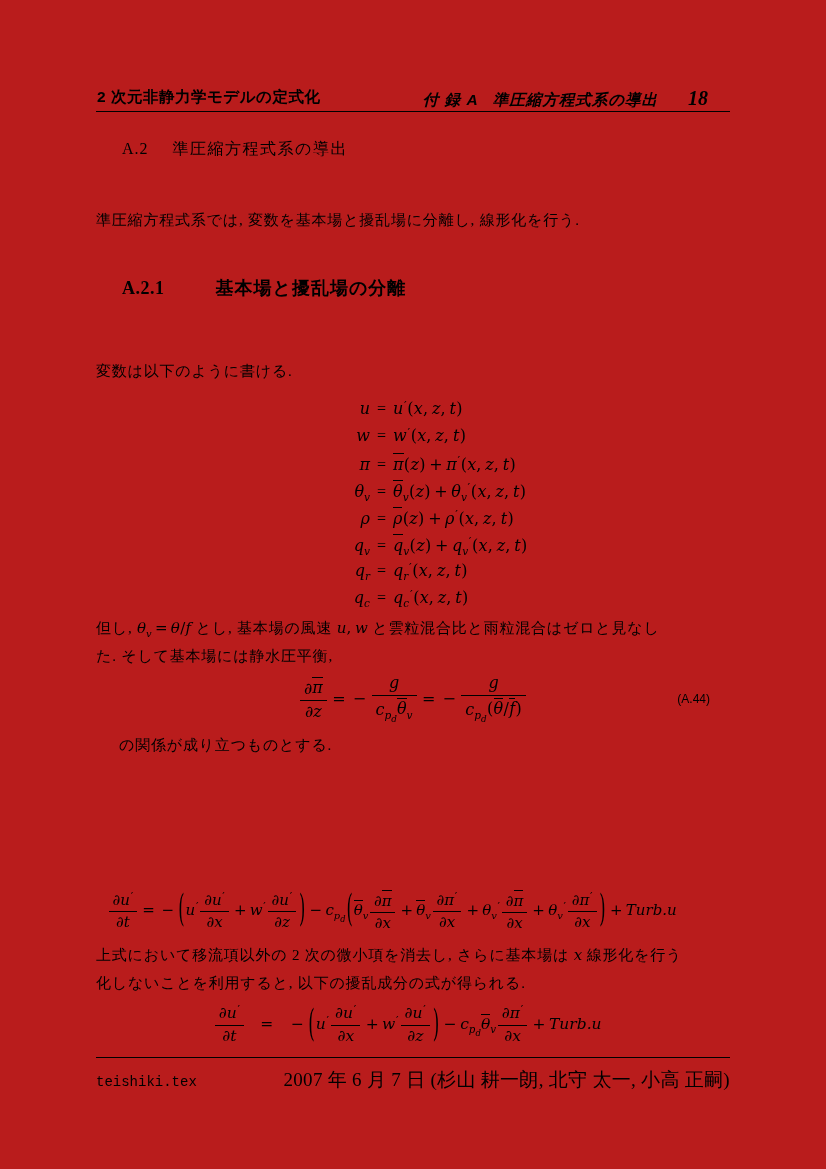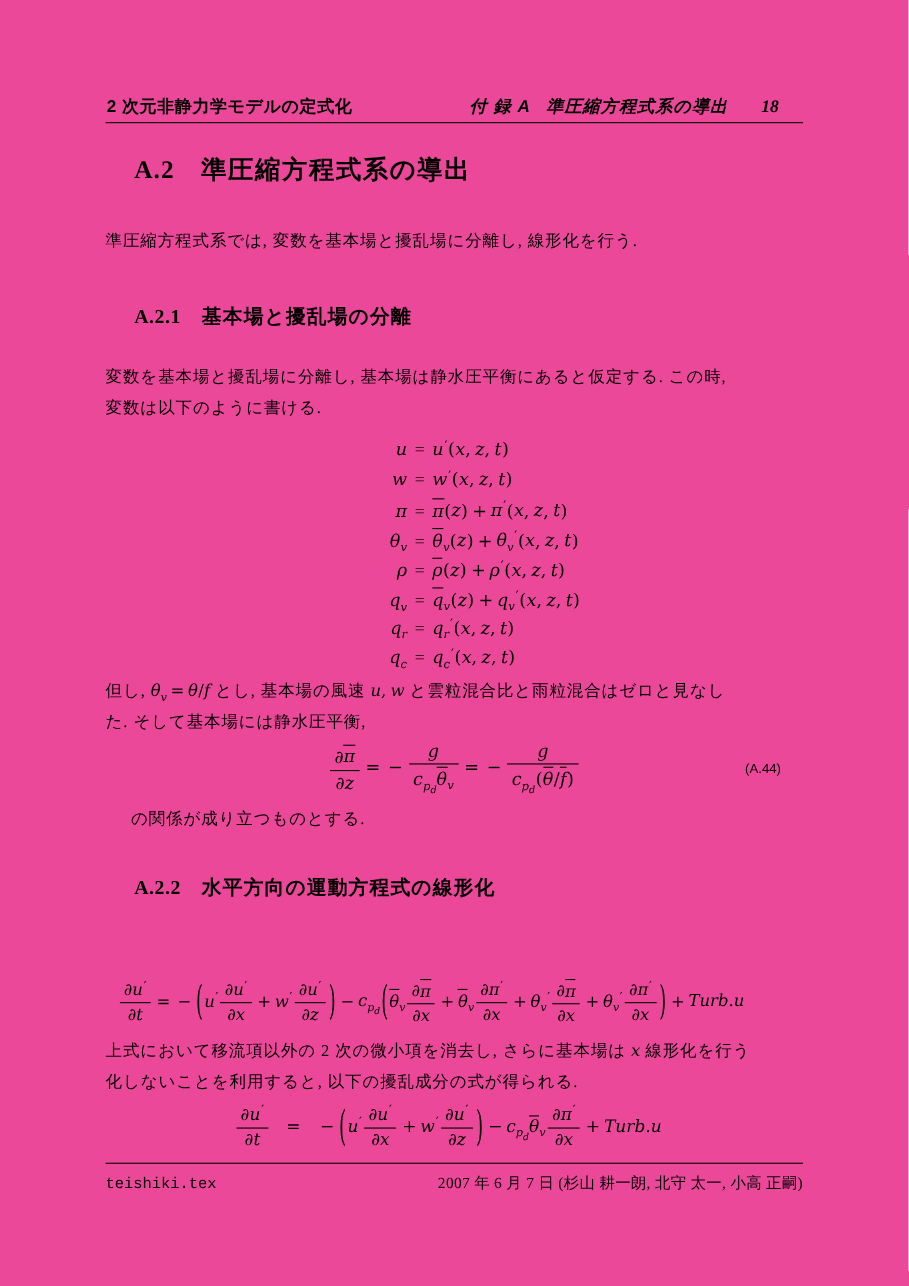--- a/index.html
+++ b/index.html
@@ -1,40 +1,40 @@
 <!DOCTYPE html>
 <html lang="ja"><head>
 <meta charset="utf-8">
 <style>
   html,body{margin:0;padding:0;background:#ffffff;}
-  .page{position:relative;width:826px;height:1169px;background:#ec4899;color:#000;
+  .page{position:relative;width:826px;height:1169px;background:#b91c1c;color:#000;
         font-family:"Liberation Serif","DejaVu Serif",serif;overflow:hidden;}
 
   
   .header{position:absolute;left:96px;top:85px;width:634px;height:26px;
           border-bottom:1.6px solid #000;font-size:15.5px;font-weight:bold;}
   .header .hleft{position:absolute;left:1px;top:2px;
           font-family:"Liberation Sans","DejaVu Sans",sans-serif;letter-spacing:0.5px;}
   .header .hright{position:absolute;right:22px;top:2px;display:flex;align-items:baseline;font-style:italic;}
   .header .hlabel{font-family:"Liberation Sans","DejaVu Sans",sans-serif;margin-right:14px;letter-spacing:1px;}
   .header .htitle{font-family:"Liberation Sans","DejaVu Sans",sans-serif;margin-right:30px;letter-spacing:1px;}
-  .header .hpage{font-family:"Liberation Serif",serif;font-size:16px;}
+  .header .hpage{font-family:"Liberation Serif",serif;font-size:20px;}
 
   .footer{position:absolute;left:96px;top:1057px;width:634px;border-top:1.6px solid #000;
           padding-top:9px;display:flex;justify-content:space-between;align-items:baseline;font-size:15px;}
   .footer .fname{font-family:"Liberation Mono","DejaVu Sans Mono",monospace;font-size:14px;}
-  .footer .fdate{font-size:14px;letter-spacing:0.3px;text-align:right;}
+  .footer .fdate{font-size:19px;letter-spacing:0.3px;text-align:right;}
 
   
-  .sec-heading{position:absolute;left:122px;top:139px;font-weight:bold;font-size:23px;white-space:nowrap;}
+  .sec-heading{position:absolute;left:122px;top:139px;font-weight:normal;font-size:16px;white-space:nowrap;}
   .sec-heading .num{font-family:"Liberation Serif",serif;margin-right:24px;letter-spacing:1px;}
   .sec-heading .lbl{font-family:"Liberation Sans","DejaVu Sans",sans-serif;letter-spacing:1.5px;}
   .subsec-heading{position:absolute;left:122px;font-weight:bold;font-size:18px;white-space:nowrap;}
   .subsec-heading .num{font-family:"Liberation Serif",serif;margin-right:19px;letter-spacing:0.5px;}
-  .subsec-heading .lbl{font-family:"Liberation Sans","DejaVu Sans",sans-serif;letter-spacing:1px;}
+  .subsec-heading .lbl{font-family:"Liberation Sans","DejaVu Sans",sans-serif;letter-spacing:1px;margin-left:32px;}
   #h-a21{top:276px;}
   #h-a22{top:795px;}
 
   
   .para{position:absolute;left:96px;width:640px;font-size:15px;line-height:27.5px;letter-spacing:0.8px;}
   #p-intro{top:207px;}
   #p-separation{top:330px;}
   #p-basicstate{top:615px;}
   #p-hydrofollow{top:732px;margin-left:23px;}
   #p-linearize{top:850px;}
@@ -88,21 +88,21 @@
   <div class="sec-heading">
     <span class="num">A.2</span><span class="lbl">準圧縮方程式系の導出</span>
   </div>
 
   <div class="para" id="p-intro"><span>準圧縮方程式系では, 変数を基本場と擾乱場に分離し, 線形化を行う.</span></div>
 
   <div class="subsec-heading" id="h-a21">
     <span class="num">A.2.1</span><span class="lbl">基本場と擾乱場の分離</span>
   </div>
 
-  <div class="para" id="p-separation"><span>変数を基本場と擾乱場に分離し, 基本場は静水圧平衡にあると仮定する. この時,</span><br><span>変数は以下のように書ける.</span></div>
+  <div class="para" id="p-separation"><br><span>変数は以下のように書ける.</span></div>
 
   <div class="eqalign">
       <div class="eqrow">
         <span class="eqlhs math"><span class="mi">u</span></span>
         <span class="eqeq">=</span>
         <span class="eqrhs math"><span class="mi">u</span><sup><span class="mg">′</span></sup><span class="mg">(</span><span class="mi">x</span><span class="mc">,</span><span class="mi">z</span><span class="mc">,</span><span class="mi">t</span><span class="mg">)</span></span>
       </div>
       <div class="eqrow">
         <span class="eqlhs math"><span class="mi">w</span></span>
         <span class="eqeq">=</span>
@@ -142,23 +142,20 @@
 
   <div class="para" id="p-basicstate"><span>但し, </span><span class="math"><span class="mi">θ</span><sub><span class="mi">v</span></sub><span class="mo">=</span><span class="mi">θ</span><span class="mg">/</span><span class="mi">f</span></span><span> とし, 基本場の風速 </span><span class="math"><span class="mi">u</span><span class="mc">,</span><span class="mi">w</span></span><span> と雲粒混合比と雨粒混合はゼロと見なし</span><br><span>た. そして基本場には静水圧平衡,</span></div>
 
   <div class="eq-display" id="eq-a44">
     <span class="math"><span class="mfrac"><span class="num"><span class="mi">∂</span><span class="movl"><span class="mi">π</span></span></span><span class="den"><span class="mi">∂z</span></span></span><span class="mo">=</span><span class="mo">−</span><span class="mfrac"><span class="num"><span class="mi">g</span></span><span class="den"><span class="mi">c</span><sub><span class="mi">p</span><sub><span class="mi">d</span></sub></sub><span class="movl"><span class="mi">θ</span></span><sub><span class="mi">v</span></sub></span></span><span class="mo">=</span><span class="mo">−</span><span class="mfrac"><span class="num"><span class="mi">g</span></span><span class="den"><span class="mi">c</span><sub><span class="mi">p</span><sub><span class="mi">d</span></sub></sub><span class="mg">(</span><span class="movl"><span class="mi">θ</span></span><span class="mg">/</span><span class="movl"><span class="mi">f</span></span><span class="mg">)</span></span></span></span>
     <span class="eqtag">(A.44)</span>
   </div>
 
   <div class="para" id="p-hydrofollow"><span>の関係が成り立つものとする.</span></div>
 
-  <div class="subsec-heading" id="h-a22">
-    <span class="num">A.2.2</span><span class="lbl">水平方向の運動方程式の線形化</span>
-  </div>
 
 
   <div class="eq-display" id="eq-momentum-full">
     <span class="math"><span class="mfrac"><span class="num"><span class="mi">∂u</span><sup><span class="mg">′</span></sup></span><span class="den"><span class="mi">∂t</span></span></span><span class="mo">=</span><span class="mo">−</span><span class="mpar"><span class="pstr">(</span><span class="pinner"><span class="mi">u</span><sup><span class="mg">′</span></sup><span class="mfrac"><span class="num"><span class="mi">∂u</span><sup><span class="mg">′</span></sup></span><span class="den"><span class="mi">∂x</span></span></span><span class="mo">+</span><span class="mi">w</span><sup><span class="mg">′</span></sup><span class="mfrac"><span class="num"><span class="mi">∂u</span><sup><span class="mg">′</span></sup></span><span class="den"><span class="mi">∂z</span></span></span></span><span class="pstr">)</span></span><span class="mo">−</span><span class="mi">c</span><sub><span class="mi">p</span><sub><span class="mi">d</span></sub></sub><span class="mpar"><span class="pstr">(</span><span class="pinner"><span class="movl"><span class="mi">θ</span></span><sub><span class="mi">v</span></sub><span class="mfrac"><span class="num"><span class="mi">∂</span><span class="movl"><span class="mi">π</span></span></span><span class="den"><span class="mi">∂x</span></span></span><span class="mo">+</span><span class="movl"><span class="mi">θ</span></span><sub><span class="mi">v</span></sub><span class="mfrac"><span class="num"><span class="mi">∂π</span><sup><span class="mg">′</span></sup></span><span class="den"><span class="mi">∂x</span></span></span><span class="mo">+</span><span class="mi">θ</span><sub><span class="mi">v</span></sub><sup><span class="mg">′</span></sup><span class="mfrac"><span class="num"><span class="mi">∂</span><span class="movl"><span class="mi">π</span></span></span><span class="den"><span class="mi">∂x</span></span></span><span class="mo">+</span><span class="mi">θ</span><sub><span class="mi">v</span></sub><sup><span class="mg">′</span></sup><span class="mfrac"><span class="num"><span class="mi">∂π</span><sup><span class="mg">′</span></sup></span><span class="den"><span class="mi">∂x</span></span></span></span><span class="pstr">)</span></span><span class="mo">+</span><span class="mi">Turb.u</span></span>
   </div>
 
   <div class="para" id="p-perturb"><span>上式において移流項以外の 2 次の微小項を消去し, さらに基本場は </span><span class="math"><span class="mi">x</span></span><span> 線形化を行う</span><br><span>化しないことを利用すると, 以下の擾乱成分の式が得られる.</span></div>
 
   <div class="eq-display" id="eq-momentum-pert">
     <span class="math"><span class="mfrac"><span class="num"><span class="mi">∂u</span><sup><span class="mg">′</span></sup></span><span class="den"><span class="mi">∂t</span></span></span><span class="msp" style="width: 0.7em;"></span><span class="mo">=</span><span class="msp" style="width: 0.7em;"></span><span class="mo">−</span><span class="mpar"><span class="pstr">(</span><span class="pinner"><span class="mi">u</span><sup><span class="mg">′</span></sup><span class="mfrac"><span class="num"><span class="mi">∂u</span><sup><span class="mg">′</span></sup></span><span class="den"><span class="mi">∂x</span></span></span><span class="mo">+</span><span class="mi">w</span><sup><span class="mg">′</span></sup><span class="mfrac"><span class="num"><span class="mi">∂u</span><sup><span class="mg">′</span></sup></span><span class="den"><span class="mi">∂z</span></span></span></span><span class="pstr">)</span></span><span class="mo">−</span><span class="mi">c</span><sub><span class="mi">p</span><sub><span class="mi">d</span></sub></sub><span class="movl"><span class="mi">θ</span></span><sub><span class="mi">v</span></sub><span class="mfrac"><span class="num"><span class="mi">∂π</span><sup><span class="mg">′</span></sup></span><span class="den"><span class="mi">∂x</span></span></span><span class="mo">+</span><span class="mi">Turb.u</span></span>

